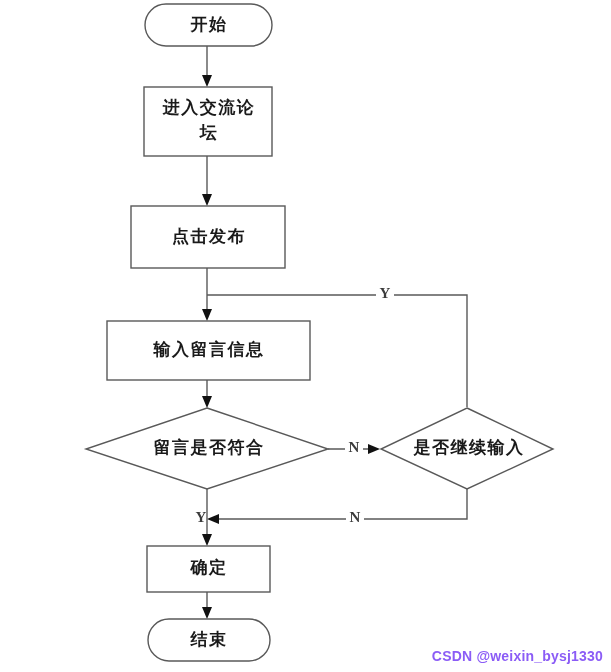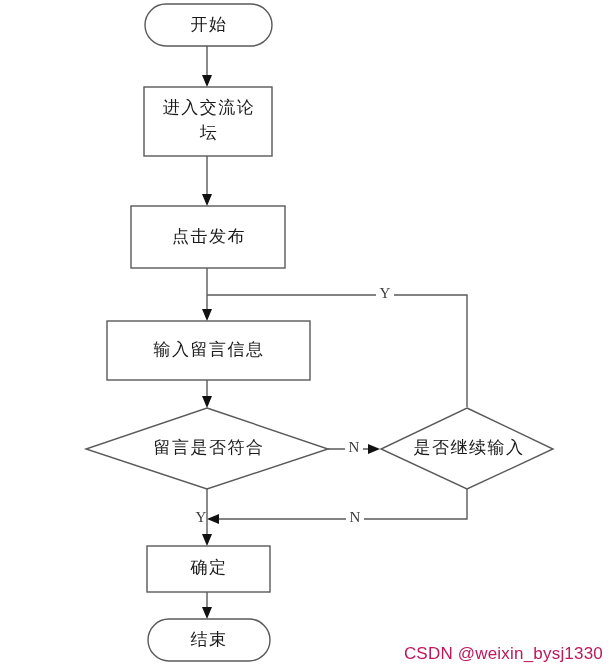--- a/index.html
+++ b/index.html
@@ -10,20 +10,21 @@
   }
   body {
     font-family: "Liberation Serif", "DejaVu Serif", serif;
   }
   #canvas {
     position: relative;
     width: 611px;
     height: 672px;
     background: #ffffff;
     overflow: hidden;
+    font-weight: bold;
   }
   #flow-svg {
     position: absolute;
     top: 0;
     left: 0;
     width: 611px;
     height: 672px;
   }
   .node-shape {
     fill: #ffffff;
@@ -53,23 +54,23 @@
     fill: #3b3b3b;
     font-family: "Liberation Serif", "DejaVu Serif", serif;
     font-size: 15px;
     text-anchor: middle;
     dominant-baseline: middle;
   }
   .watermark {
     position: absolute;
     right: 8px;
     bottom: 8px;
-    color: #be185d;
+    color: #8b5cf6;
     font-family: "Liberation Sans", "DejaVu Sans", sans-serif;
-    font-size: 17px;
+    font-size: 14px;
     letter-spacing: 0.2px;
     white-space: nowrap;
     user-select: none;
   }
 </style>
 </head>
 <body>
 
 <div id="canvas">
 

